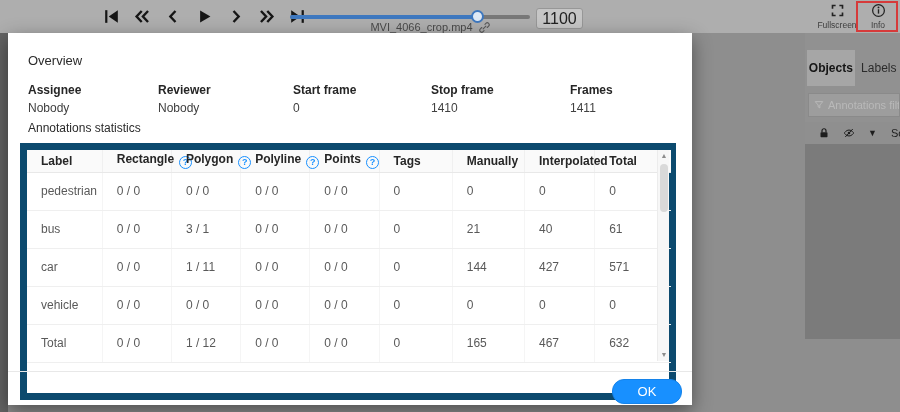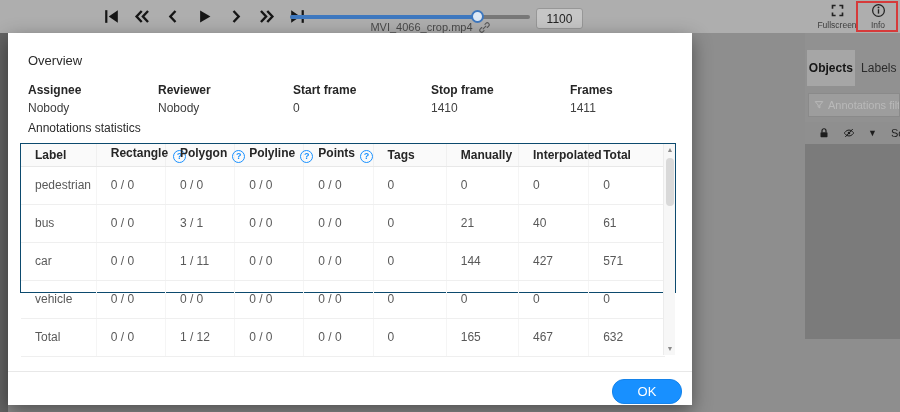--- a/index.html
+++ b/index.html
@@ -18,21 +18,21 @@
   .pbtn svg { width:19px; height:19px; }
 
   .slider { position:absolute; left:290px; top:9px; width:240px; height:16px; }
   .slider-rail { position:absolute; left:0; top:6px; width:240px; height:4px; background:#787878; border-radius:2px; }
   .slider-fill { position:absolute; left:0; top:6px; width:188px; height:4px; background:#3e78bf; border-radius:2px; }
   .slider-handle { position:absolute; left:181px; top:1px; width:13px; height:13px; border-radius:50%; background:#dfe9f5; border:2px solid #3e78bf; }
 
   .filename-row { position:absolute; left:320px; top:21px; width:220px; height:12px; overflow:hidden; display:flex; align-items:flex-start; justify-content:center; gap:6px; color:#4a4a4a; font-size:11px; }
   .filename-row svg { width:11px; height:11px; margin-top:1px; }
 
-  .frame-input { position:absolute; left:536px; top:8px; width:47px; height:21px; background:#c6c6c6; border:1px solid #979797; border-radius:3px; font-size:12px; color:#222; text-align:center; font-family:"Liberation Sans", sans-serif; }
+  .frame-input { position:absolute; left:536px; top:8px; width:47px; height:21px; background:#c6c6c6; border:1px solid #979797; border-radius:3px; font-size:16px; color:#222; text-align:center; font-family:"Liberation Sans", sans-serif; }
 
   .tb-btn { position:absolute; top:3px; width:38px; height:29px; display:flex; flex-direction:column; align-items:center; cursor:pointer; }
   .tb-btn svg { width:15px; height:15px; }
   .tb-btn .tb-label { font-size:8.5px; color:#3d3d3d; margin-top:2px; white-space:nowrap; }
   .fullscreen-btn { left:818px; }
   .info-btn { left:859px; }
   .red-highlight { position:absolute; left:856px; top:1px; width:42px; height:31px; border:2px solid #d63a3a; pointer-events:none; }
 
   
   .sidebar { position:absolute; left:805px; top:33px; width:95px; height:306px; background:#919191; overflow:hidden; }
@@ -53,21 +53,21 @@
   
   .modal { position:absolute; left:8px; top:33px; width:684px; height:372px; background:#ffffff; box-shadow:0 6px 18px rgba(0,0,0,0.45); }
   .overview-title { position:absolute; left:20px; top:20px; font-size:13px; color:#2b2b2b; font-weight:500; }
   .meta-row { position:absolute; left:20px; top:50px; display:flex;gap:28px; }
   .meta-item { display:flex; flex-direction:column; }
   .meta-item .m-label { font-size:12px; font-weight:bold; color:#262626; }
   .meta-item .m-value { font-size:12px; color:#404040; margin-top:4px; }
   .meta-item:nth-child(1){ width:102px; } .meta-item:nth-child(2){ width:107px; }
   .meta-item:nth-child(3){ width:110px; } .meta-item:nth-child(4){ width:111px; }
   .stats-title { position:absolute; left:20px; top:88px; font-size:12px; color:#2b2b2b; font-weight:500; }
-  .stats-table-wrap { position:absolute; left:12px; top:110px; width:656px; height:150px; border:1px solid #0c4a6e; }
+  .stats-table-wrap { position:absolute; left:12px; top:110px; width:656px; height:257px; border:7px solid #0c4a6e; }
   table.stats { border-collapse:collapse; table-layout:fixed; width:644px; font-size:12px; }
   table.stats th { height:22px; background:#fafafa; color:#262626; font-weight:bold; text-align:left; padding-left:14px; border-bottom:1px solid #e8e8e8; border-right:1px solid #f0f0f0; white-space:nowrap; }
   table.stats td { height:38px; color:#595959; text-align:left; padding-left:14px; border-bottom:1px solid #efefef; border-right:1px solid #f5f5f5; white-space:nowrap; }
   table.stats th:last-child, table.stats td:last-child { border-right:none; }
   .col-label{width:75px}.col-s{width:69px}.col-tags{width:73px}.col-man{width:72px}.col-int{width:70px}.col-tot{width:76px}
   .q-icon { display:inline-block; width:13px; height:13px; border:1px solid #1890ff; border-radius:50%; color:#1890ff; font-size:9px; line-height:11px; text-align:center; margin-left:5px; vertical-align:-2px; cursor:pointer; }
   .tbl-scrollbar { position:absolute; right:0; top:0; width:12px; height:211px; background:#f7f7f7; border-left:1px solid #ececec; }
   .sb-arrow { position:absolute; left:0; width:12px; height:12px; font-size:7px; color:#8c8c8c; text-align:center; line-height:12px; cursor:pointer; }
   .sb-up { top:0; } .sb-down { bottom:0; }
   .sb-thumb { position:absolute; left:2px; top:14px; width:8px; height:48px; background:#d9d9d9; border-radius:4px; cursor:pointer; }

